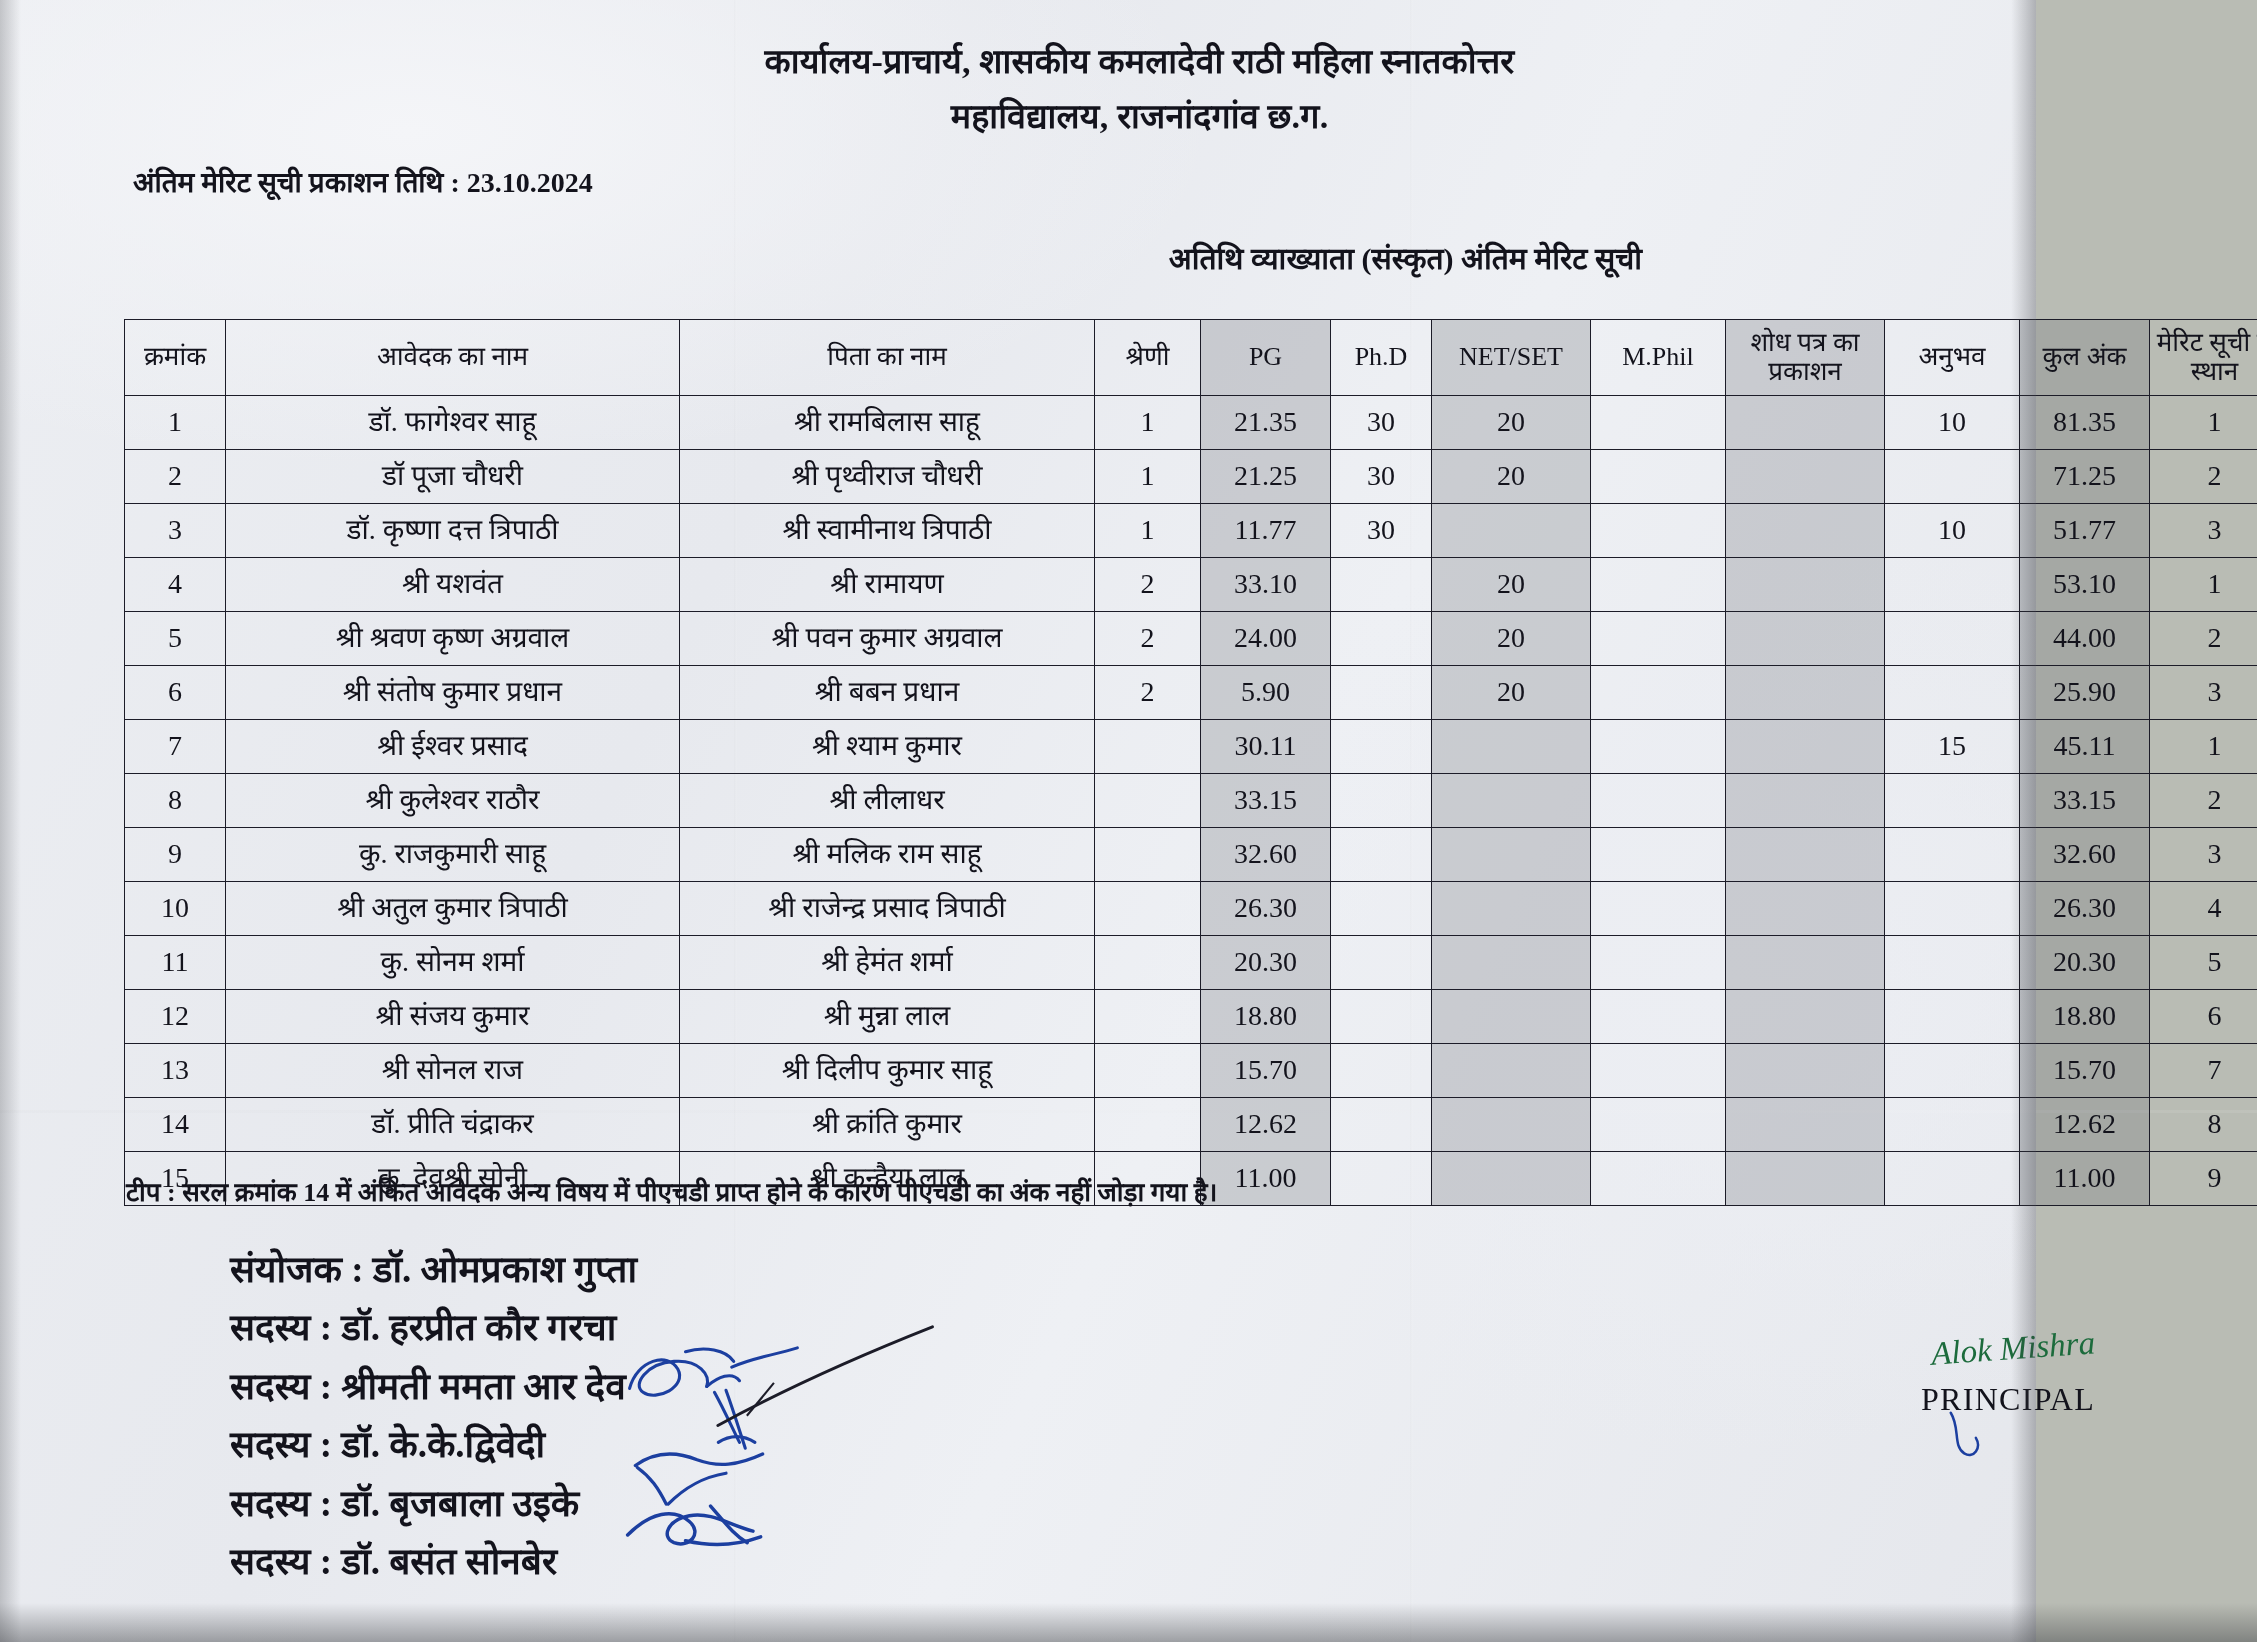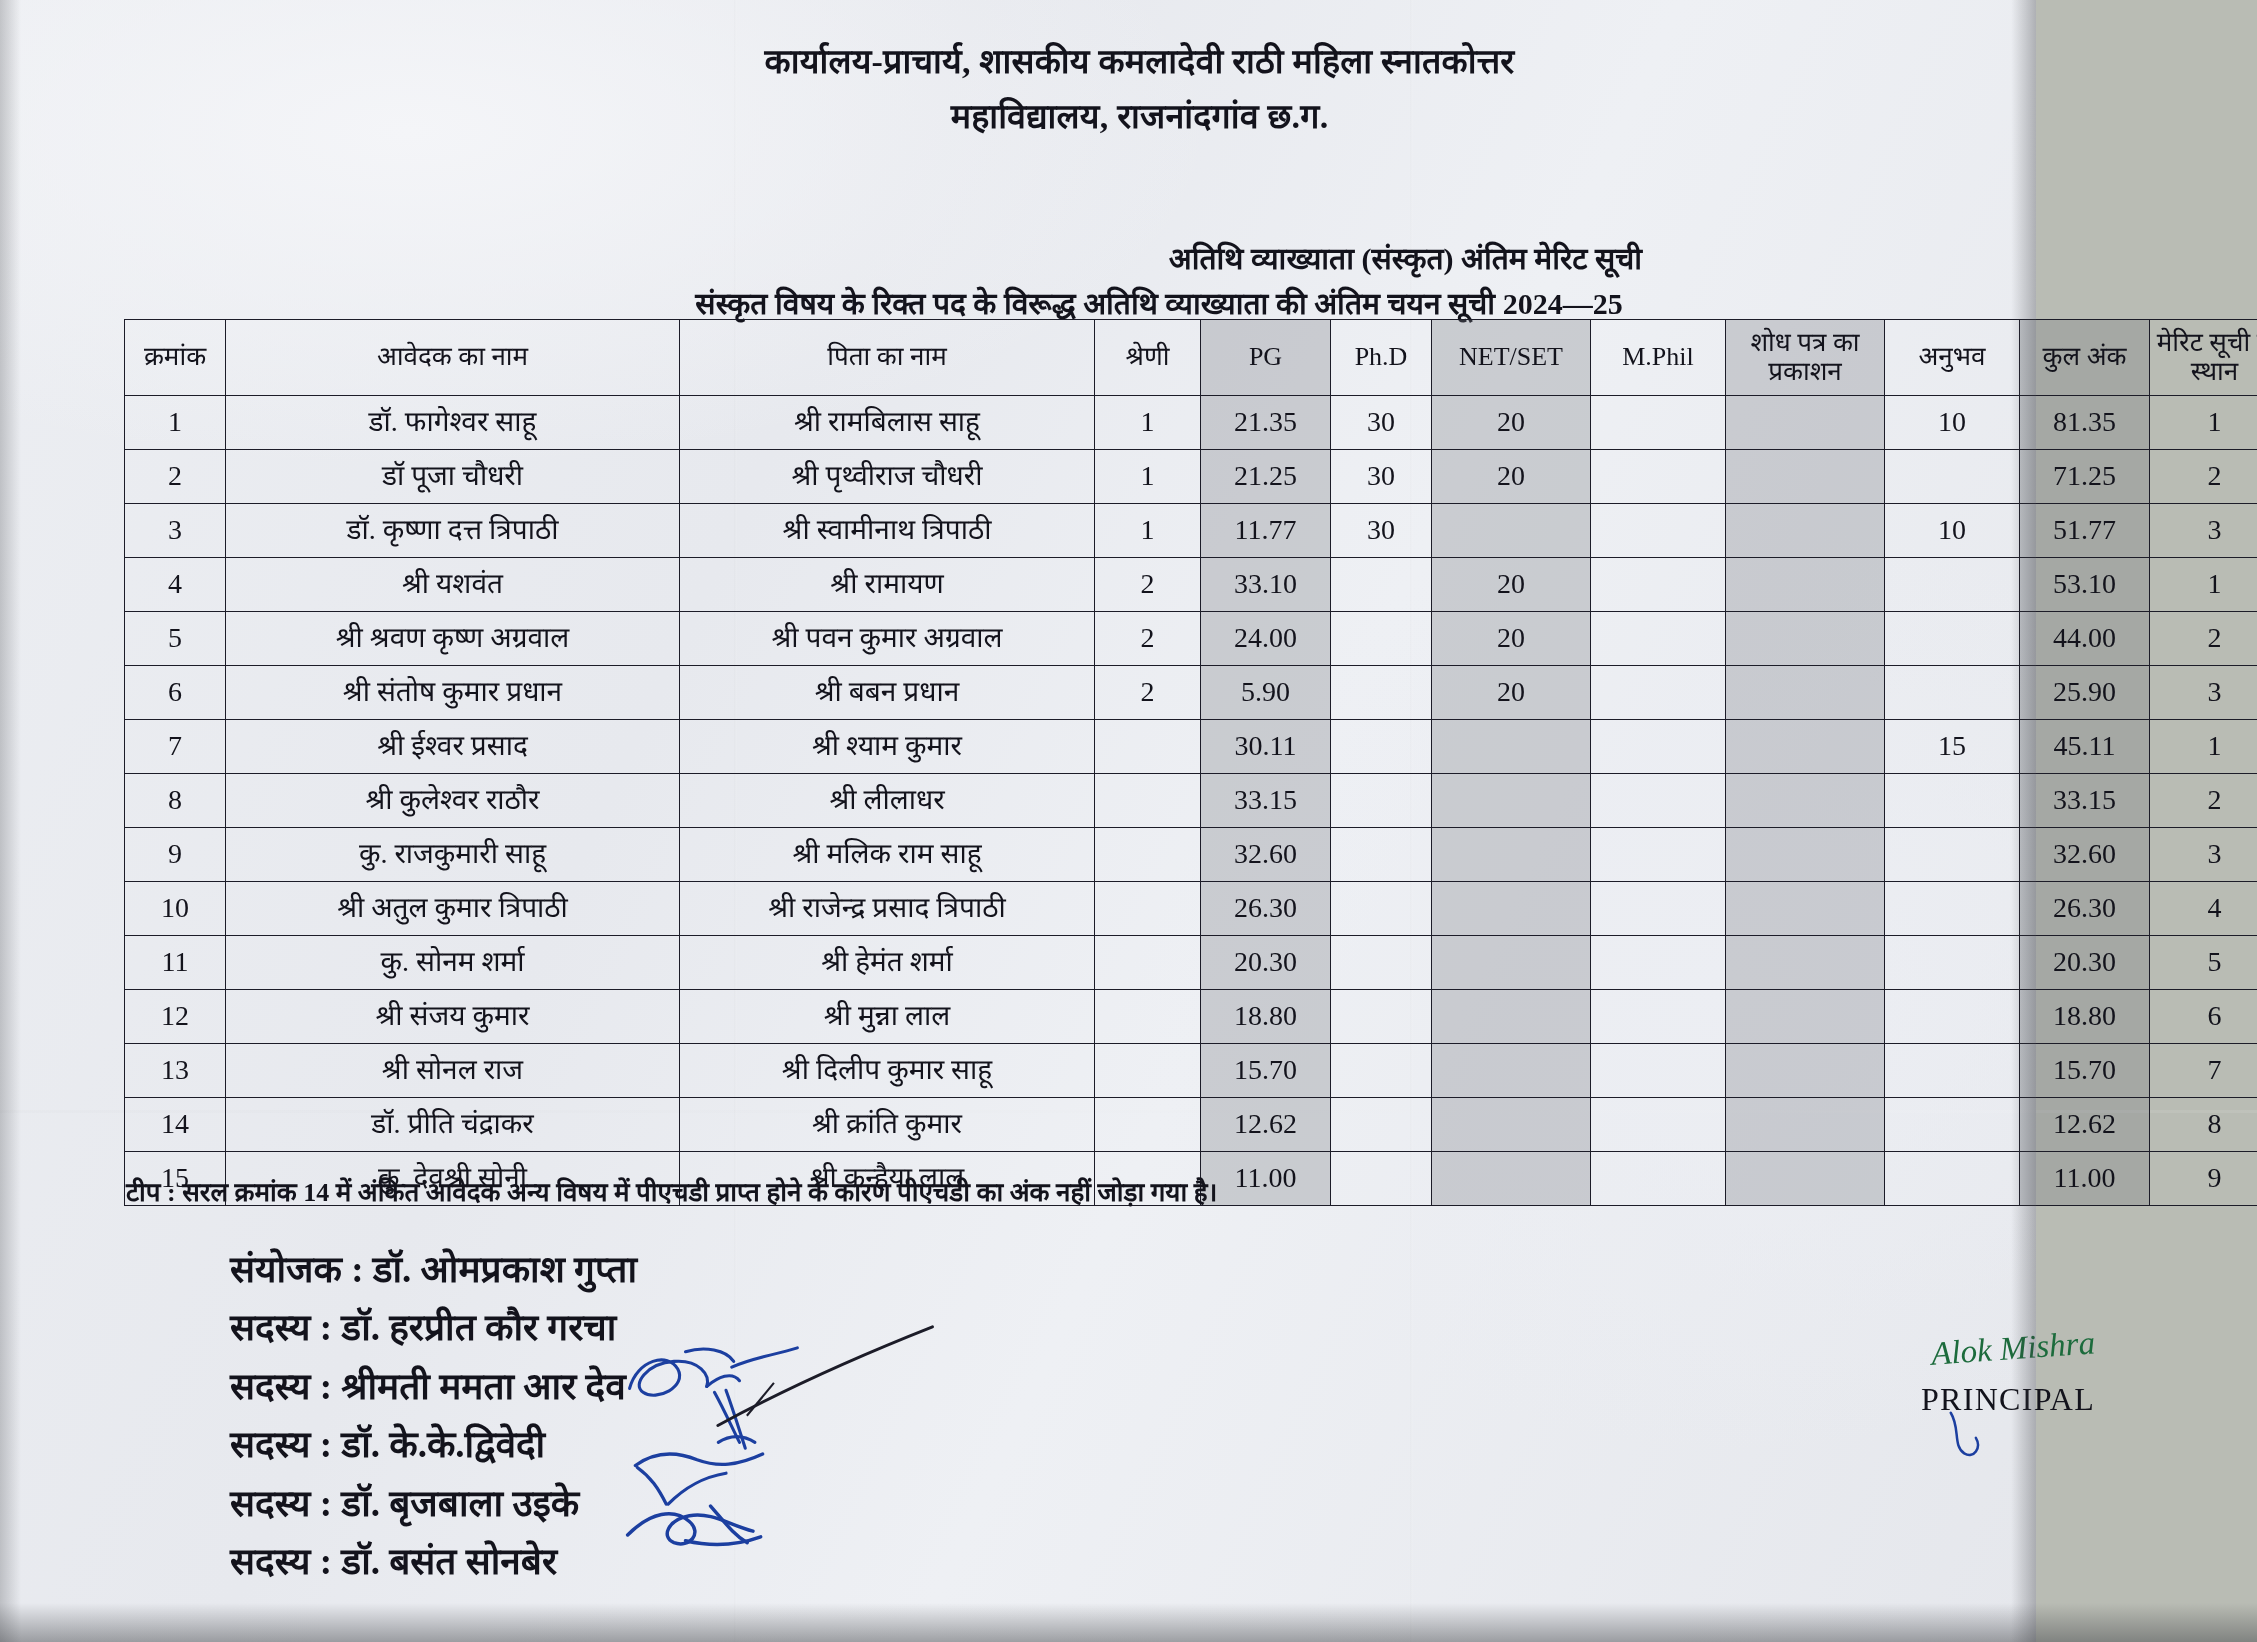--- a/index.html
+++ b/index.html
@@ -176,23 +176,26 @@
 
   <div class="crease" style="left:734px; top:0; width:2.9px; height:1642px; opacity:.5;"></div>
   <div class="crease" style="left:1410px; top:0; width:2.9px; height:1642px; opacity:.4;"></div>
   <div class="crease" style="left:0; top:1110px; width:2257px; height:2.9px; opacity:.35;"></div>
 
   <div class="doc">
 
     <div class="head-line head1">कार्यालय-प्राचार्य, शासकीय कमलादेवी राठी महिला स्नातकोत्तर</div>
     <div class="head-line head2">महाविद्यालय, राजनांदगांव छ.ग.</div>
 
+    <div class="pub-date">
+      <span>अंतिम मेरिट सूची प्रकाशन तिथि :</span>
+      <span class="dt">23.10.2024</span>
+    </div>
 
     <div class="subtitle1">अतिथि व्याख्याता (संस्कृत) अंतिम मेरिट सूची</div>
-    <div class="subtitle2">संस्कृत विषय के रिक्त पद के विरूद्ध अतिथि व्याख्याता की अंतिम चयन सूची 2024—25</div>
 
     <table class="merit">
       <colgroup>
         <col class="col-sn">
           <col class="col-name">
           <col class="col-fname">
           <col class="col-cat">
         <col class="col-pg">
           <col class="col-phd">
           <col class="col-net">

